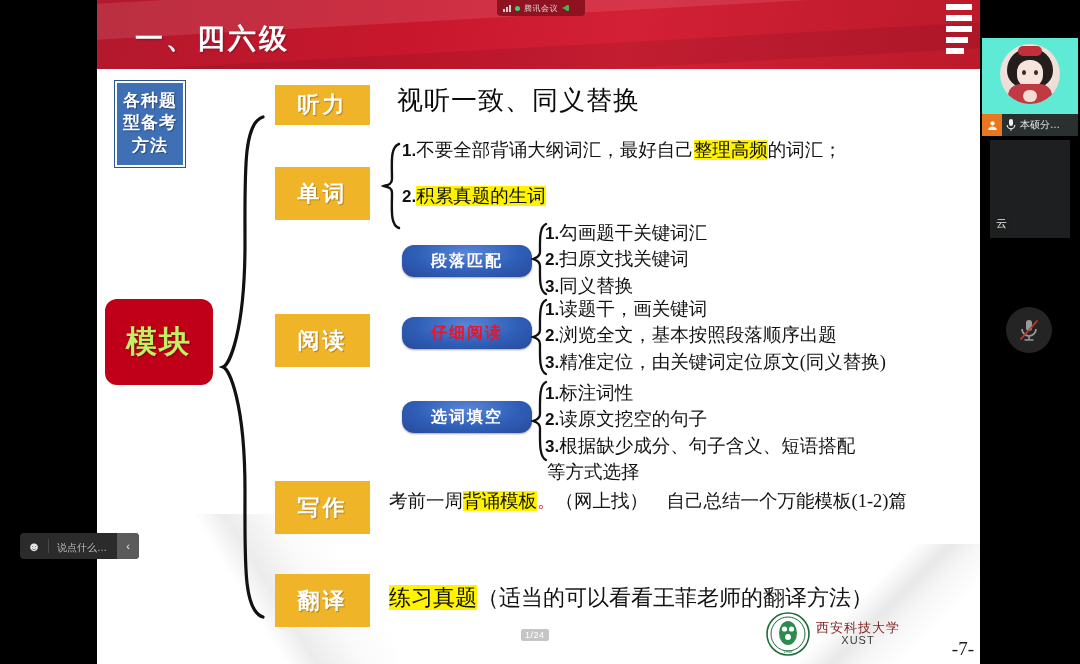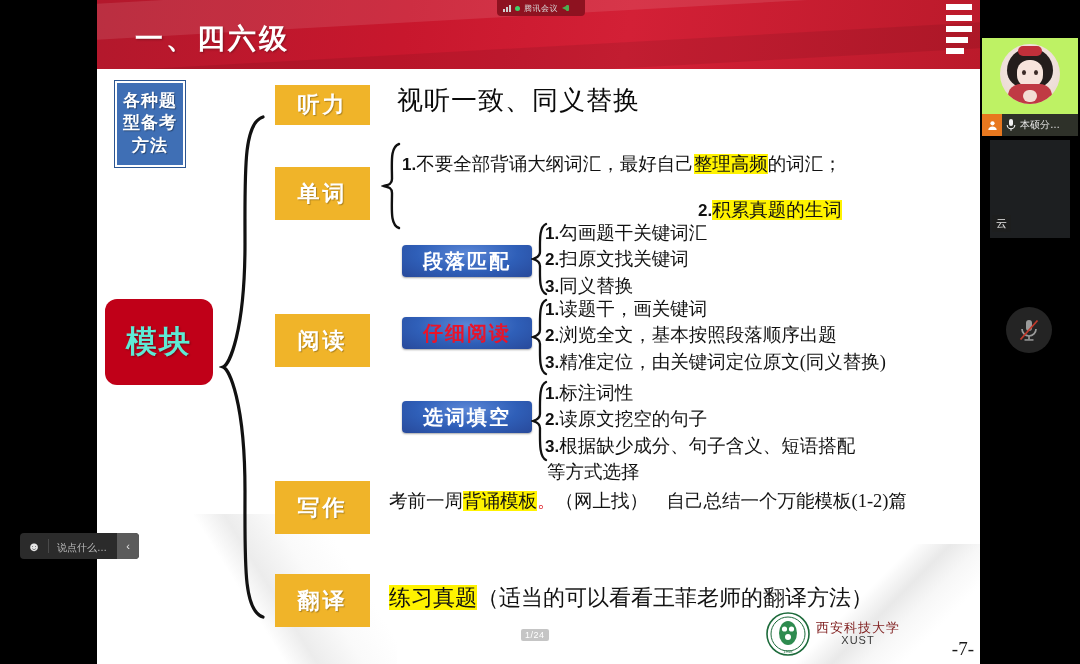--- a/index.html
+++ b/index.html
@@ -105,62 +105,62 @@
     text-align: center;
     color: #ffffff; font-weight: bold; font-size: 17px; line-height: 1.32;
     letter-spacing: 1px;
     text-shadow: 1px 1px 1px rgba(0,0,0,.35);
   }
   .red-box {
     position: absolute; left: 8px; top: 230px;
     width: 108px; height: 86px; border-radius: 12px;
     background: #c00018;
     display: flex; align-items: center; justify-content: center;
-    color: #5eead4; font-weight: bold; font-size: 31px; letter-spacing: 2px;
+    color: #bef264; font-weight: bold; font-size: 31px; letter-spacing: 2px;
     text-shadow: 1px 1px 2px rgba(0,0,0,.35);
   }
   .ybox {
     position: absolute;
     background: #f0b429;
     display: flex; align-items: center; justify-content: center;
     color: #ffffff; font-weight: bold; font-size: 22px; letter-spacing: 3px;
     text-shadow: 1px 1px 1px rgba(0,0,0,.28);
   }
   .ybox.b-ting  { left: 178px; top: 16px;  width: 95px; height: 40px; }
   .ybox.b-danci { left: 178px; top: 98px;  width: 95px; height: 53px; }
   .ybox.b-yuedu { left: 178px; top: 245px; width: 95px; height: 53px; }
   .ybox.b-xiezuo{ left: 178px; top: 412px; width: 95px; height: 53px; }
   .ybox.b-fanyi { left: 178px; top: 505px; width: 95px; height: 53px; }
 
   .pill {
     position: absolute; width: 130px; height: 32px;
-    border-radius: 4px;
+    border-radius: 12px;
     background: radial-gradient(ellipse at 50% 25%, #5a86d6 0%, #2f5fb8 55%, #28499a 100%);
     display: flex; align-items: center; justify-content: center;
-    font-weight: bold; font-size: 20px; letter-spacing: 2px;
+    font-weight: bold; font-size: 16px; letter-spacing: 2px;
     box-shadow: 0 1px 2px rgba(0,0,0,.35);
   }
   .pill.p1 { left: 305px; top: 176px; color: #ffffff; }
   .pill.p2 { left: 305px; top: 248px; color: #e8142a; }
   .pill.p3 { left: 305px; top: 332px; color: #ffffff; }
 
   
   .heading {
     position: absolute; left: 300px; top: 14px;
     font-size: 26px; color: #0b0b0b; letter-spacing: 1px;
     font-family: "Liberation Serif", "DejaVu Serif", serif;
   }
   .tline {
     font-size: 18.5px; color: #121212; line-height: 1.32;
     font-family: "Liberation Serif", "DejaVu Serif", serif;
     white-space: nowrap;
   }
   .tline b { font-family: "Liberation Sans", sans-serif; font-size: 17px; }
   .hl { background: #fff300; }
-  .blk-danci { position: absolute; left: 305px; top: 83px; text-align: right; }
+  .blk-danci { position: absolute; left: 305px; top: 69px; }
   .blk-danci .tline + .tline { margin-top: 22px; }
 
   .grp { position: absolute; }
   .grp .tline + .tline { margin-top: 2px; }
   .g1 { left: 448px; top: 152px; }
   .g2 { left: 448px; top: 228px; }
   .g3 { left: 448px; top: 312px; }
   .writing-line { position: absolute; left: 292px; top: 420px; }
   .trans-line  { position: absolute; left: 292px; top: 514px; font-size: 22px; }
 
@@ -185,21 +185,21 @@
   .pageno {
     position: absolute; right: 6px; bottom: 4px;
     font-size: 19px; color: #1a1a1a;
     font-family: "Liberation Serif", serif;
   }
 
   
   .rail { position: absolute; left: 980px; top: 0; width: 100px; height: 664px; background: #000; }
   .tile1 {
     position: absolute; left: 2px; top: 38px; width: 96px; height: 98px;
-    background: #bef264;
+    background: #5eead4;
   }
   .avatar {
     position: absolute; left: 50%; top: 6px; transform: translateX(-50%);
     width: 60px; height: 60px; border-radius: 50%;
     background: radial-gradient(circle at 50% 42%, #f6eae6 0%, #efe0da 55%, #e7d5ce 100%);
     overflow: hidden;
   }
   .av-hair {
     position: absolute; left: 7px; top: 4px; width: 46px; height: 40px;
     border-radius: 23px 23px 18px 18px; background: #241d1c;

